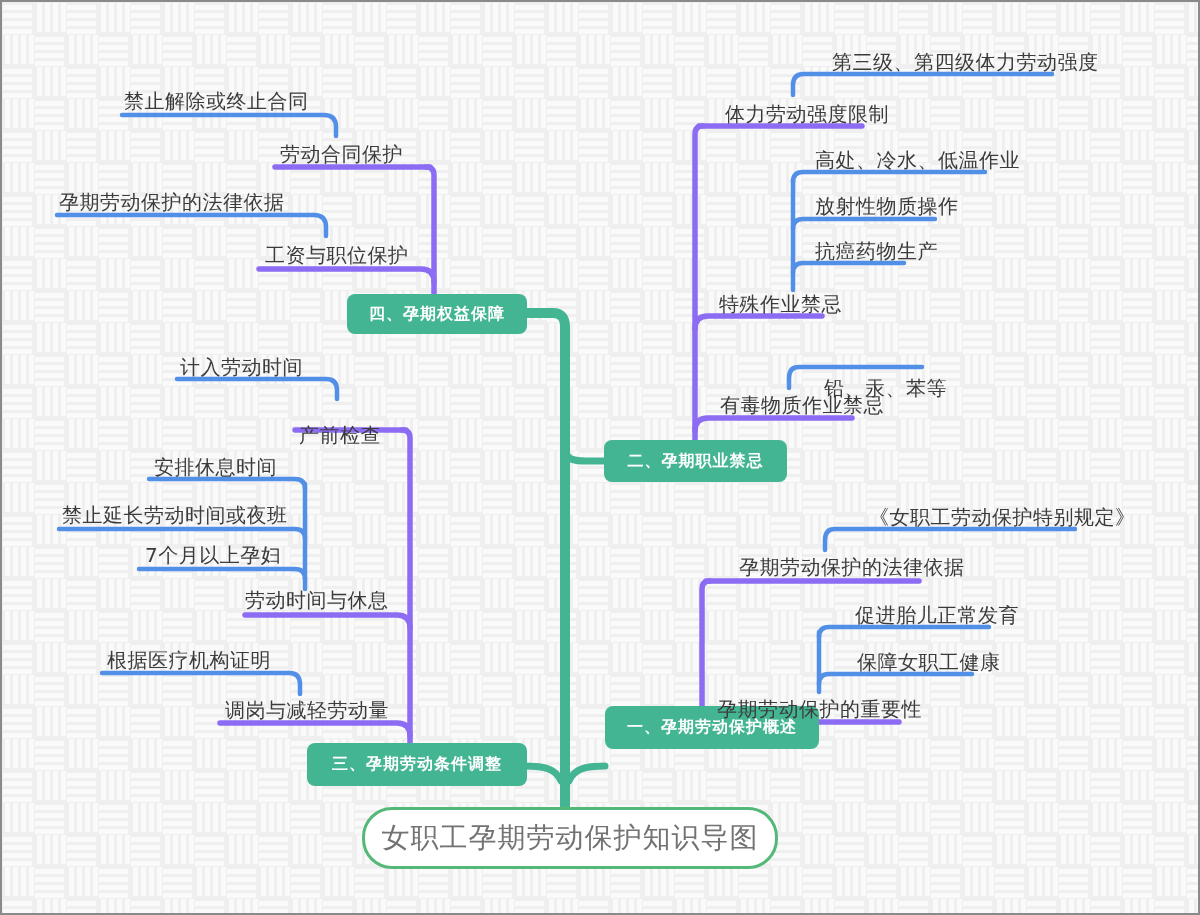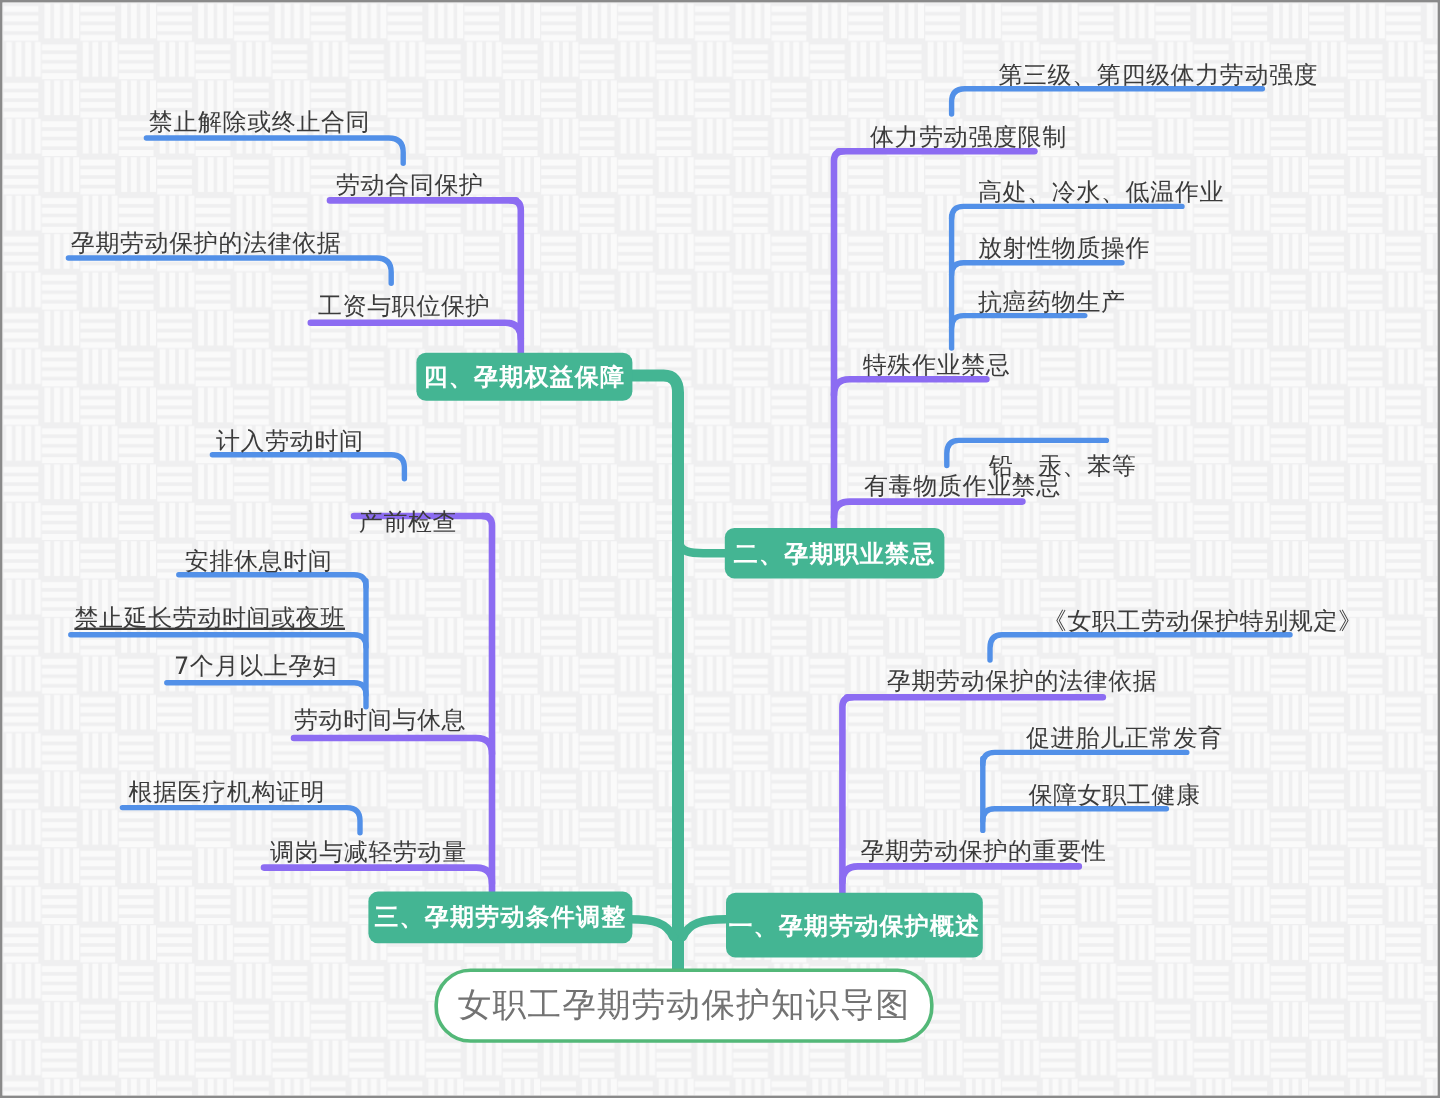--- a/index.html
+++ b/index.html
@@ -22,21 +22,21 @@
     color:var(--text,#3b3b3b);
     white-space:nowrap;
     letter-spacing:0.5px;
     cursor:default;
   }
   .main-topic{
     position:absolute;z-index:2;
     display:flex;align-items:center;justify-content:center;
     background:var(--main-topic-bg,#44b593);
     color:var(--main-topic-text,#ffffff);
-    font-size:20px;font-weight:bold;letter-spacing:1px;
+    font-size:16px;font-weight:bold;letter-spacing:1px;
     border-radius:8px;
     cursor:default;
   }
   .root-topic{
     position:absolute;z-index:2;
     display:flex;align-items:center;justify-content:center;
     background:#ffffff;
     border:3px solid var(--root-border,#55b877);
     border-radius:30px;
     font-size:28px;color:#737373;
@@ -138,26 +138,26 @@
   <div class="topic" style="left:813px;top:193px;">放射性物质操作</div>
   <div class="topic" style="left:813px;top:238px;">抗癌药物生产</div>
   <div class="topic" style="left:718px;top:392px;">有毒物质作业禁忌</div>
   <div class="topic" style="left:822px;top:341px;margin-top:34px;">铅、汞、苯等</div>
 
   <div class="main-topic" style="left:305px;top:741px;width:220px;height:43px;">三、孕期劳动条件调整</div>
   <div class="topic" style="left:297px;top:404px;margin-top:18px;">产前检查</div>
   <div class="topic" style="left:178px;top:354px;">计入劳动时间</div>
   <div class="topic" style="left:243px;top:587px;">劳动时间与休息</div>
   <div class="topic" style="left:152px;top:454px;">安排休息时间</div>
-  <div class="topic" style="left:60px;top:502px;text-decoration:underline;">禁止延长劳动时间或夜班</div>
+  <div class="topic" style="left:60px;top:502px;">禁止延长劳动时间或夜班</div>
   <div class="topic" style="left:143px;top:542px;">7个月以上孕妇</div>
   <div class="topic" style="left:223px;top:697px;">调岗与减轻劳动量</div>
   <div class="topic" style="left:105px;top:647px;">根据医疗机构证明</div>
 
-  <div class="main-topic" style="left:603px;top:742px;width:214px;height:54px;">一、孕期劳动保护概述</div>
+  <div class="main-topic" style="left:603px;top:704px;width:214px;height:43px;">一、孕期劳动保护概述</div>
   <div class="topic" style="left:737px;top:554px;">孕期劳动保护的法律依据</div>
   <div class="topic" style="left:867px;top:504px;">《女职工劳动保护特别规定》</div>
   <div class="topic" style="left:715px;top:696px;">孕期劳动保护的重要性</div>
   <div class="topic" style="left:853px;top:602px;">促进胎儿正常发育</div>
   <div class="topic" style="left:855px;top:649px;">保障女职工健康</div>
 
   <div class="root-topic" style="left:360px;top:805px;width:410px;height:56px;">女职工孕期劳动保护知识导图</div>
 
 </div>
 

